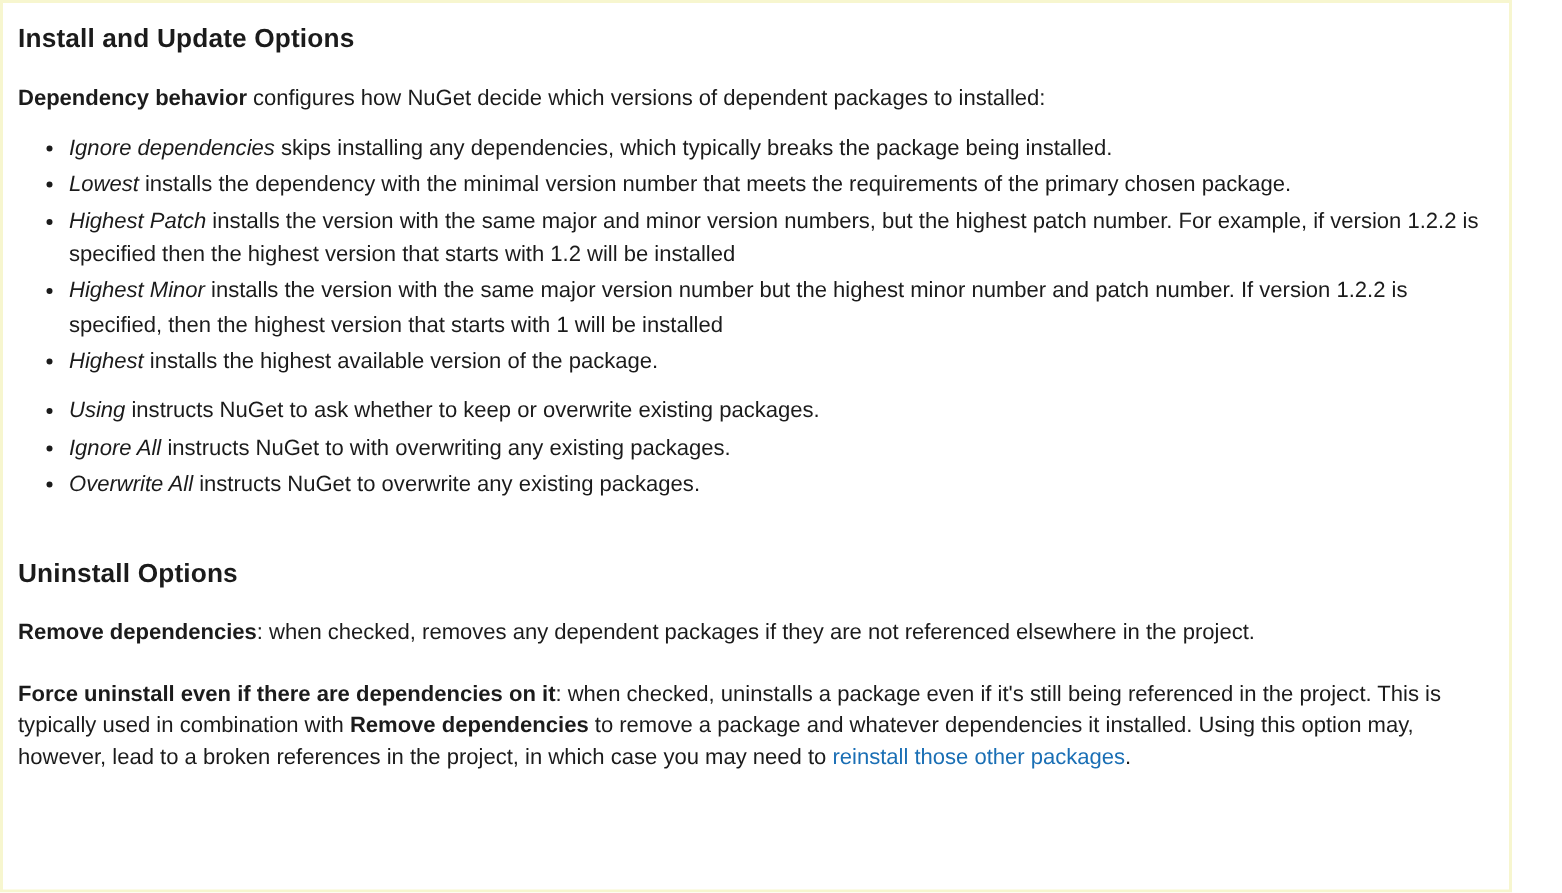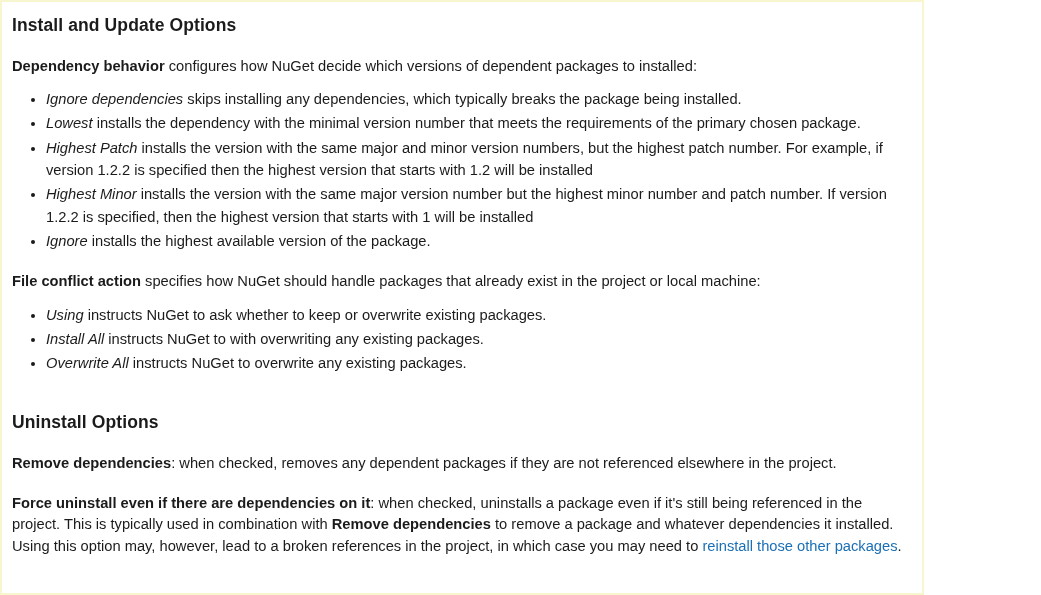--- a/index.html
+++ b/index.html
@@ -9,21 +9,21 @@
   body {
     width: 1041px;
     height: 595px;
     background: #ffffff;
     font-family: "Liberation Sans", sans-serif;
     color: #1b1b1b;
     overflow: hidden;
   }
   .page {
     box-sizing: border-box;
-    width: 924px;
+    width: 1008px;
     height: 595px;
     border: 2px solid #f7f6cf;
     background: #ffffff;
     padding: 6px 12px 0 10px;
   }
   h2.section-title {
     font-size: 17.5px;
     font-weight: bold;
     color: #1b1b1b;
     margin: 6px 0 0 0;
@@ -81,34 +81,31 @@
     <li>
       <em class="term">Lowest</em><span> installs the dependency with the minimal version number that meets the requirements of the primary chosen package.</span>
     </li>
     <li>
       <em class="term">Highest Patch</em><span> installs the version with the same major and minor version numbers, but the highest patch number. For example, if version 1.2.2 is specified then the highest version that starts with 1.2 will be installed</span>
     </li>
     <li>
       <em class="term">Highest Minor</em><span> installs the version with the same major version number but the highest minor number and patch number. If version 1.2.2 is specified, then the highest version that starts with 1 will be installed</span>
     </li>
     <li>
-      <em class="term">Ignore</em><span> installs the highest available version of the package.</span>
+      <em class="term">Highest</em><span> installs the highest available version of the package.</span>
     </li>
   </ul>
 
-  <p class="para">
-    <strong class="lead">File conflict action</strong><span> specifies how NuGet should handle packages that already exist in the project or local machine:</span>
-  </p>
 
   <ul class="bullets">
     <li>
       <em class="term">Using</em><span> instructs NuGet to ask whether to keep or overwrite existing packages.</span>
     </li>
     <li>
-      <em class="term">Install All</em><span> instructs NuGet to with overwriting any existing packages.</span>
+      <em class="term">Ignore All</em><span> instructs NuGet to with overwriting any existing packages.</span>
     </li>
     <li>
       <em class="term">Overwrite All</em><span> instructs NuGet to overwrite any existing packages.</span>
     </li>
   </ul>
 
   <h2 class="section-title second">Uninstall Options</h2>
 
   <p class="para">
     <strong class="lead">Remove dependencies</strong><span>: when checked, removes any dependent packages if they are not referenced elsewhere in the project.</span>

